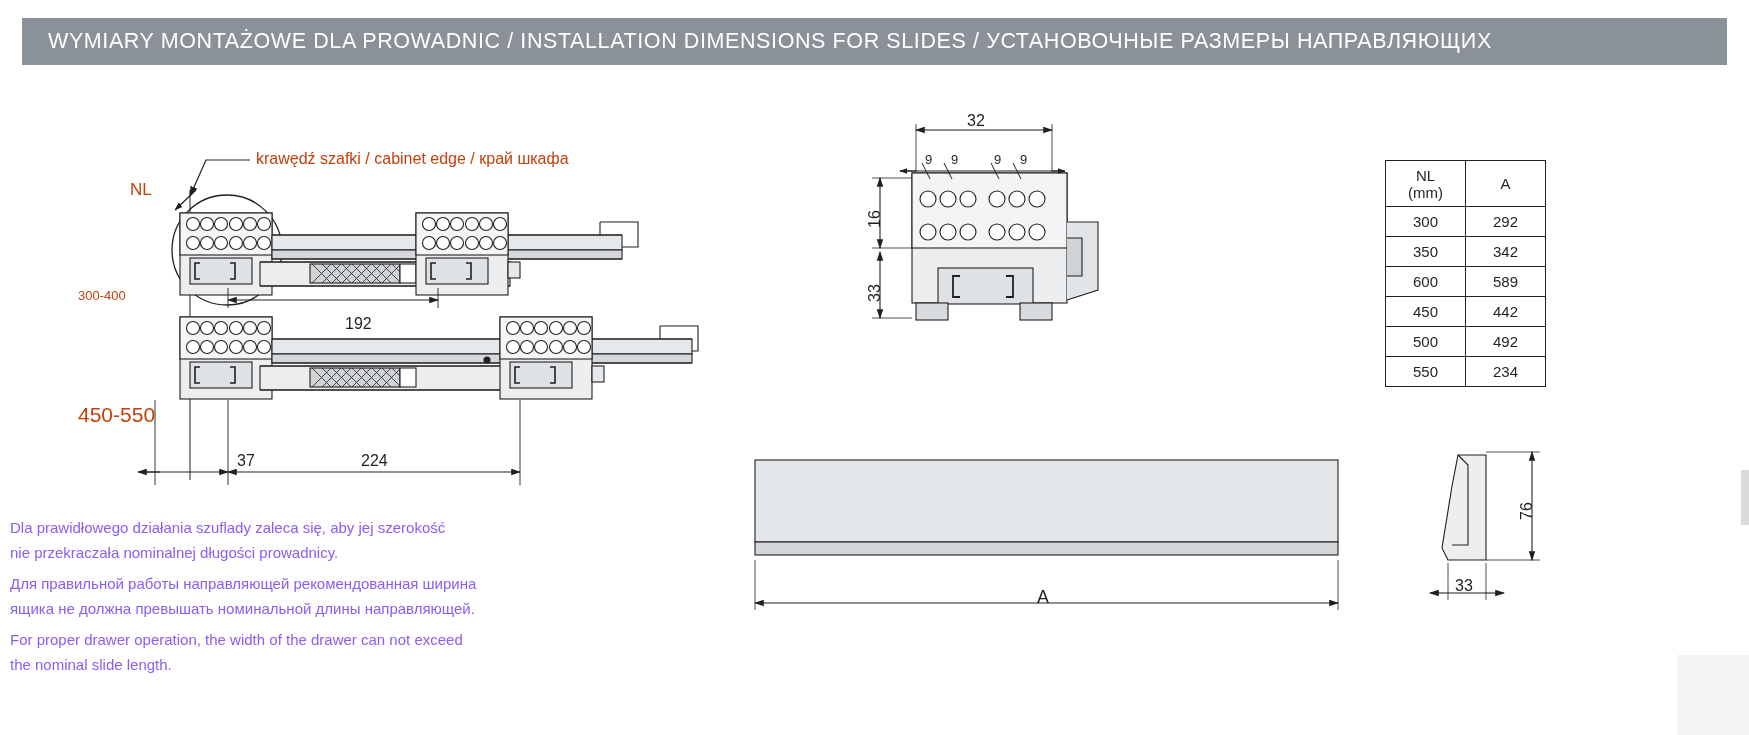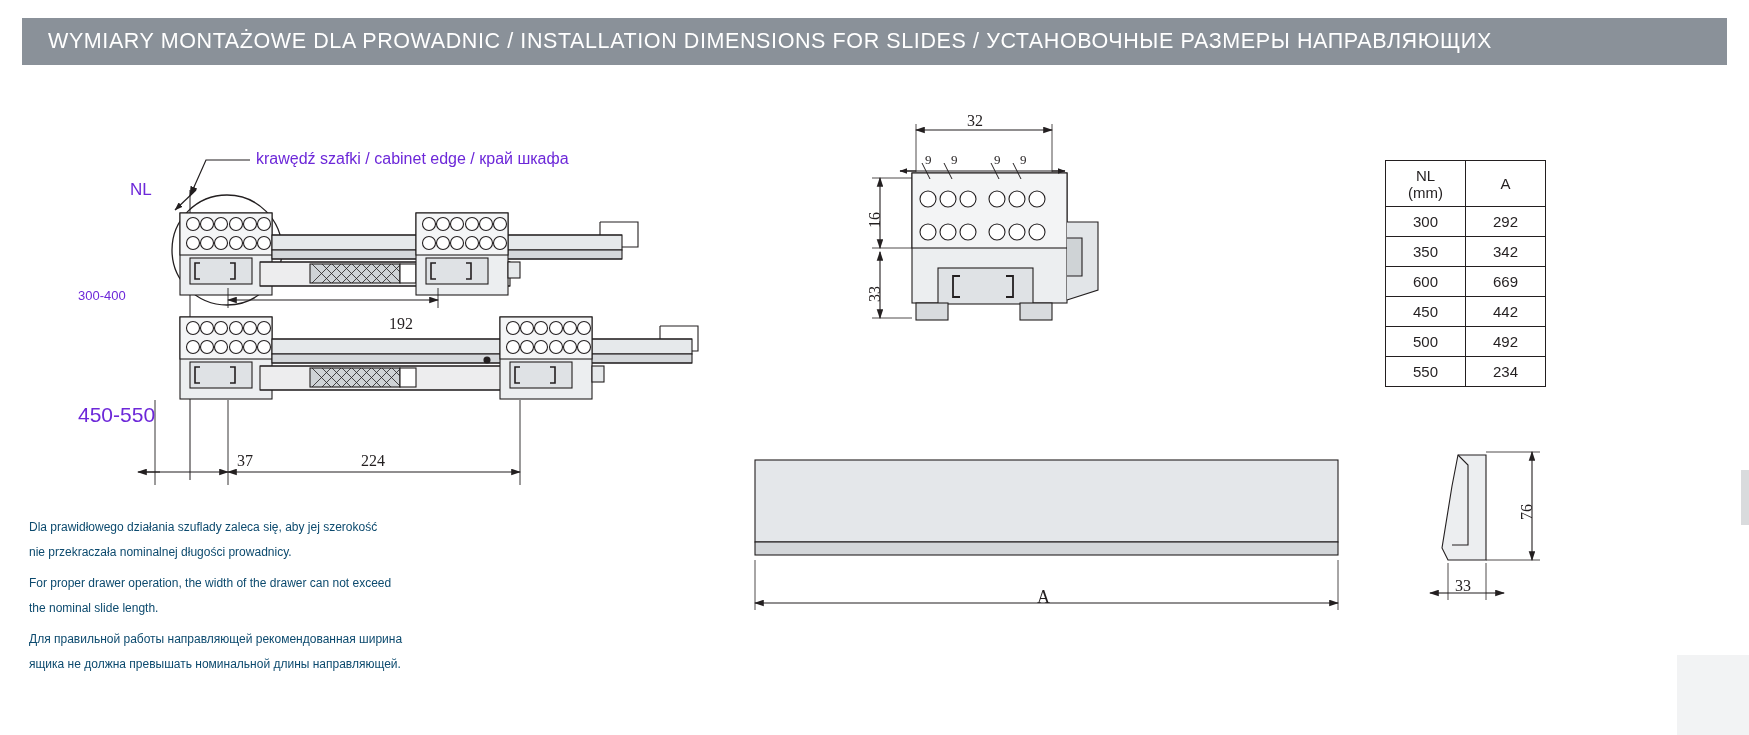--- a/index.html
+++ b/index.html
@@ -39,45 +39,44 @@
     color: #ffffff;
     font-size: 21.5px;
     letter-spacing: 0.6px;
     white-space: nowrap;
   }
 
   
   .lbl {
     position: absolute;
     font-size: 16px;
-    color: #6d28d9;
+    color: #c2410c;
     white-space: nowrap;
   }
   .dim-txt {
     position: absolute;
     font-size: 16px;
     color: #231f20;
     white-space: nowrap;
-    font-family: Liberation Serif, serif;
   }
   .dim-txt.tiny { font-size: 13px; }
   .vert {
     transform: rotate(-90deg);
     transform-origin: left top;
   }
 
   
   .note-block {
     position: absolute;
-    left: 29px;
+    left: 10px;
     top: 515px;
     width: 680px;
-    font-size: 12px;
+    font-size: 15px;
     line-height: 25px;
-    color: #0c4a6e;
+    color: #8b5cf6;
   }
   .note-block p { margin: 0 0 6px 0; }
 
   
   .nl-table {
     position: absolute;
     left: 1385px;
     top: 160px;
     border-collapse: collapse;
     font-size: 15px;
@@ -339,21 +338,21 @@
       <line x1="1486" y1="593" x2="1504" y2="593" marker-end="url(#ar)"></line>
       <line x1="1448" y1="593" x2="1486" y2="593"></line>
     </g>
   </svg>
 
   <div class="lbl" style="left:256px; top:150px;">krawędź szafki / cabinet edge / край шкафа</div>
   <div class="lbl" style="left:130px; top:180px; font-size:17px;">NL</div>
   <div class="lbl" style="left:78px; top:288px; font-size:13px;">300-400</div>
   <div class="lbl" style="left:78px; top:403px; font-size:21px;">450-550</div>
 
-  <div class="dim-txt" style="left:345px; top:315px;margin-left:44px;">192</div>
+  <div class="dim-txt" style="left:345px; top:315px;">192</div>
   <div class="dim-txt" style="left:193px; top:452px;margin-left:44px;">37</div>
   <div class="dim-txt" style="left:361px; top:452px;">224</div>
 
   <div class="dim-txt" style="left:967px; top:112px;">32</div>
   <div class="dim-txt tiny" style="left:925px; top:152px;">9</div>
   <div class="dim-txt tiny" style="left:951px; top:152px;">9</div>
   <div class="dim-txt tiny" style="left:994px; top:152px;">9</div>
   <div class="dim-txt tiny" style="left:1020px; top:152px;">9</div>
   <div class="dim-txt vert" style="left:866px; top:228px;">16</div>
   <div class="dim-txt vert" style="left:866px; top:302px;">33</div>
@@ -376,21 +375,21 @@
       <tr>
         <td>300</td>
         <td>292</td>
       </tr>
       <tr>
         <td>350</td>
         <td>342</td>
       </tr>
       <tr>
         <td>600</td>
-        <td>669</td>
+        <td>589</td>
       </tr>
       <tr>
         <td>450</td>
         <td>442</td>
       </tr>
       <tr>
         <td>500</td>
         <td>492</td>
       </tr>
       <tr>
@@ -399,25 +398,25 @@
       </tr>
     </tbody>
   </table>
 
   <div class="note-block">
     <p>
       <span>Dla prawidłowego działania szuflady zaleca się, aby jej szerokość</span><br>
       <span>nie przekraczała nominalnej długości prowadnicy.</span>
     </p>
     <p>
+      <span>Для правильной работы направляющей рекомендованная ширина</span><br>
+      <span>ящика не должна превышать номинальной длины направляющей.</span>
+    </p>
+    <p>
       <span>For proper drawer operation, the width of the drawer can not exceed</span><br>
       <span>the nominal slide length.</span>
     </p>
-    <p>
-      <span>Для правильной работы направляющей рекомендованная ширина</span><br>
-      <span>ящика не должна превышать номинальной длины направляющей.</span>
-    </p>
   </div>
 
   <div class="edge-mark" style="left:1741px; top:470px; width:8px; height:55px;"></div>
   <div class="edge-mark" style="left:1677px; top:655px; width:72px; height:80px; background:#f2f3f4;"></div>
 
 </div>
 
 </body></html>

